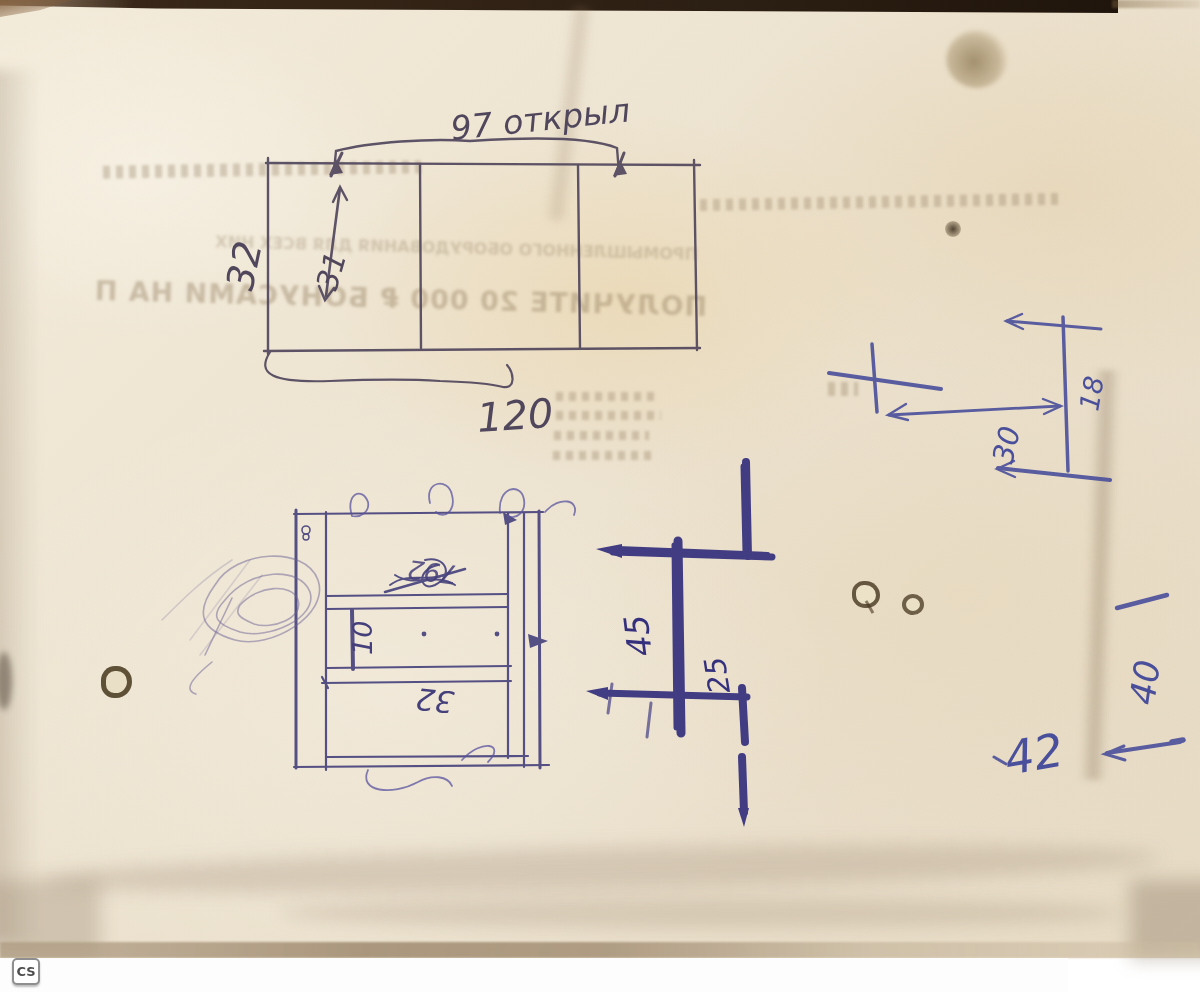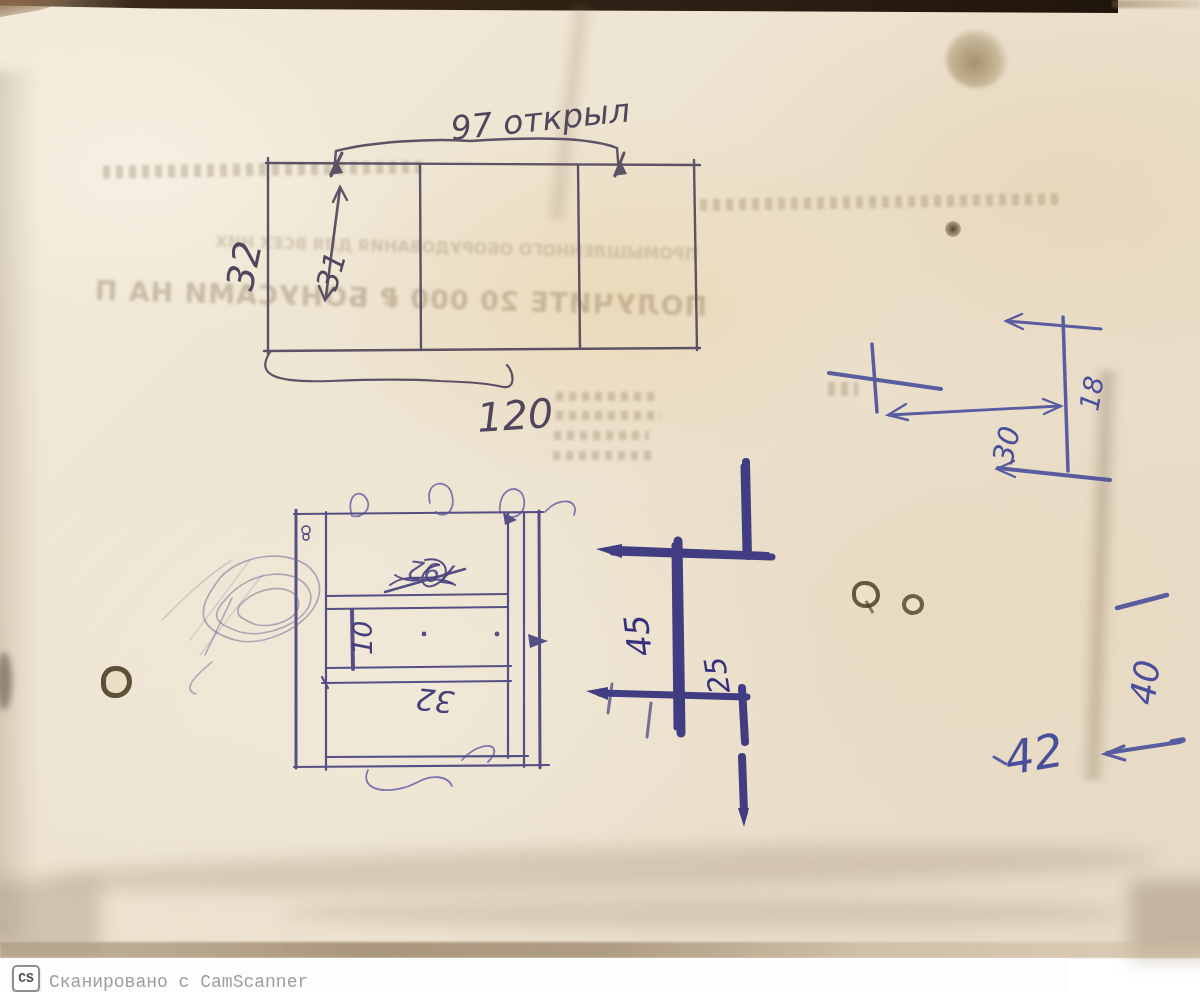--- a/index.html
+++ b/index.html
@@ -62,21 +62,21 @@
   
   .ghost{position:absolute;color:rgba(146,124,92,.42);font-weight:bold;
     transform:scaleX(-1) rotate(-1.5deg);filter:blur(1.4px);white-space:nowrap;overflow:hidden;}
   .ghost-big{left:95px;top:283px;width:612px;height:40px;font-size:27px;letter-spacing:1px;}
   .ghost-med{left:98px;top:237px;width:600px;height:22px;font-size:16px;
     color:rgba(150,132,104,.34);filter:blur(1.8px);}
   .ghost-bar{position:absolute;filter:blur(1.6px);
     background:repeating-linear-gradient(90deg, rgba(155,135,108,.38) 0 7px, transparent 7px 13px);}
   
   .wmbar{position:absolute;left:0;top:958px;width:1068px;height:34px;background:#fdfdfd;
-    display:flex;align-items:flex-end;font-family:Liberation Mono, monospace;}
+    display:flex;align-items:flex-start;}
   .cs-logo{margin-left:12px;width:24px;height:23px;border:2px solid #8f8f8f;border-radius:5px;
     background:#ffffff;color:#4c4c4c;font-weight:bold;font-size:13px;line-height:23px;
     text-align:center;box-shadow:0 2px 2px rgba(0,0,0,.25);}
   .wm-text{margin-left:9px;color:#9e9e9e;font-size:18px;}
   svg{position:absolute;left:0;top:0;}
   svg text{font-family:"DejaVu Sans",sans-serif;font-style:italic;}
 </style>
 </head>
 <body>
 
@@ -239,15 +239,14 @@
       </g>
       <g fill="#4a4f9b">
         <text transform="translate(1154,706) rotate(-82)" font-size="35">40</text>
         <text transform="translate(1008,775) rotate(-10)" font-size="46">42</text>
       </g>
     </svg>
   </div>
 
   <div class="wmbar">
     <div class="cs-logo">CS</div>
-    <div class="wm-text">Сканировано с CamScanner</div>
   </div>
 </div>
 
 </body></html>

